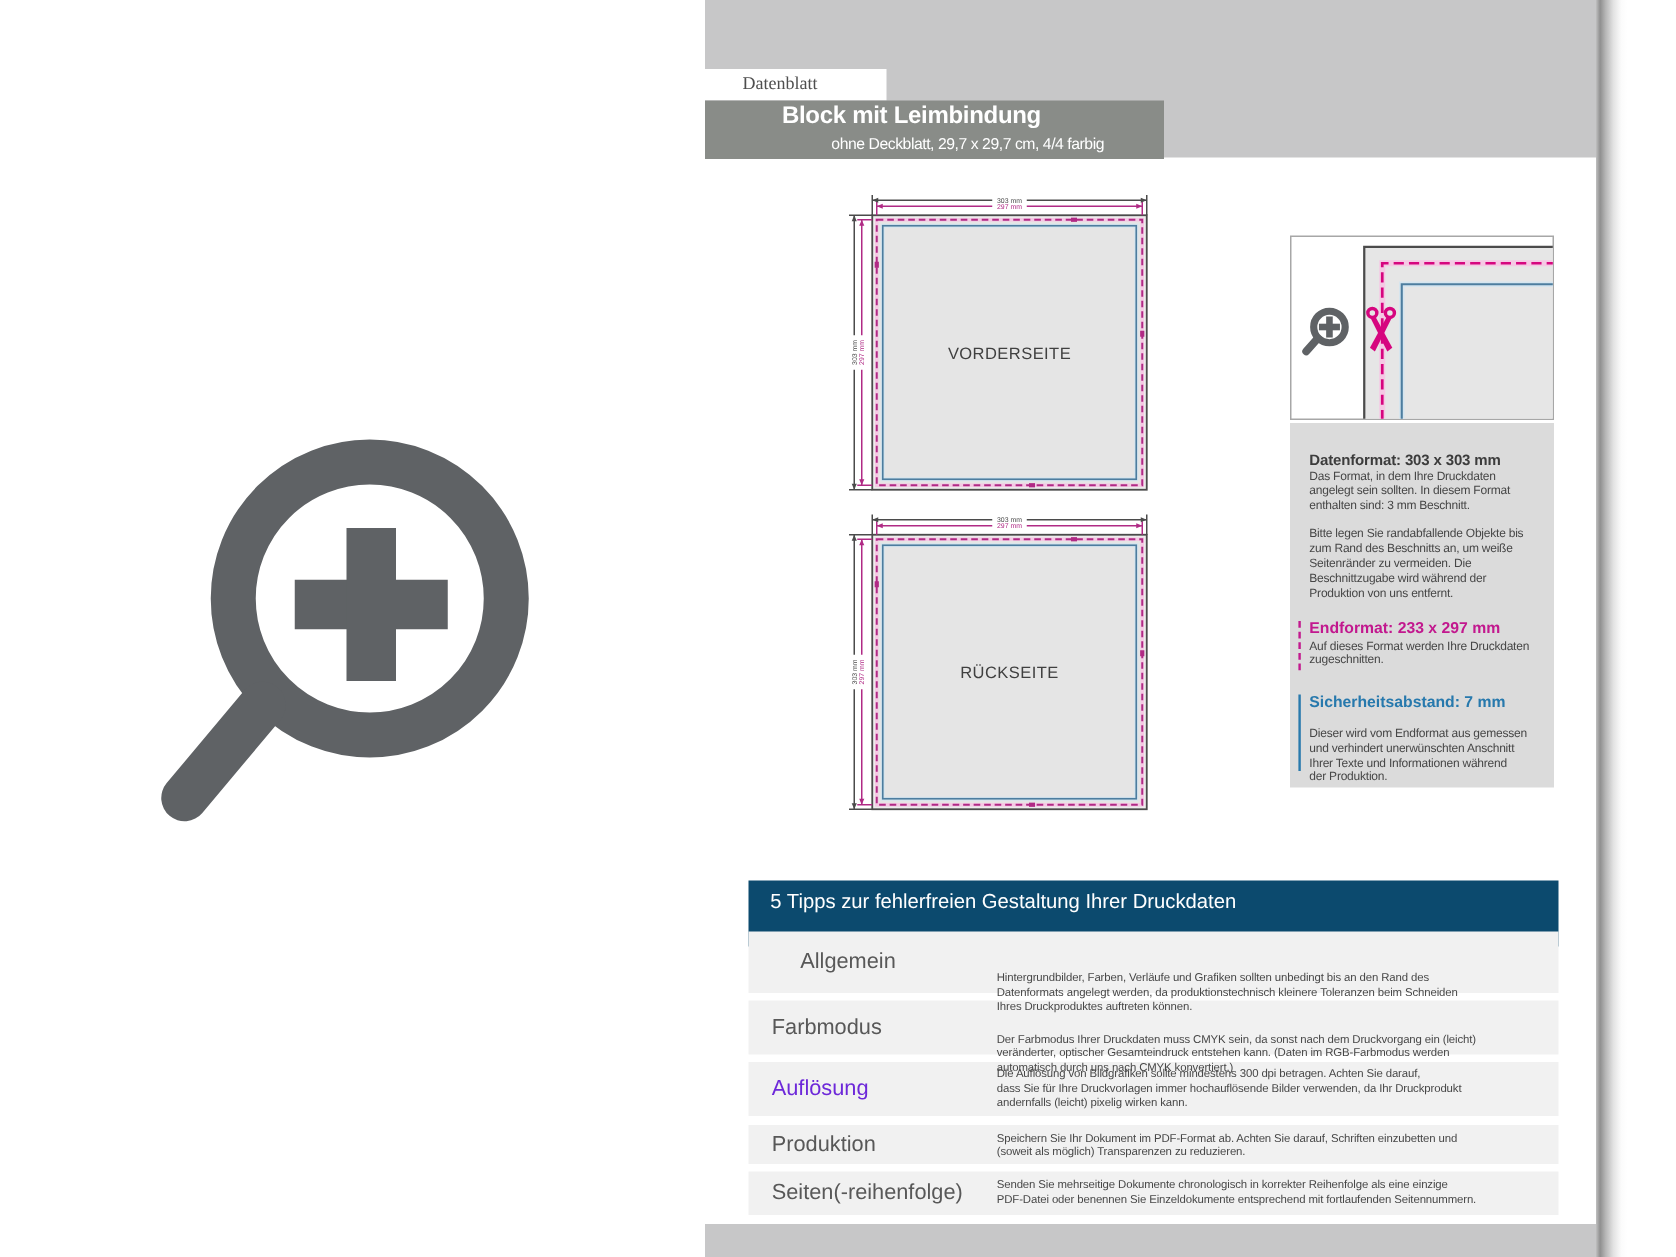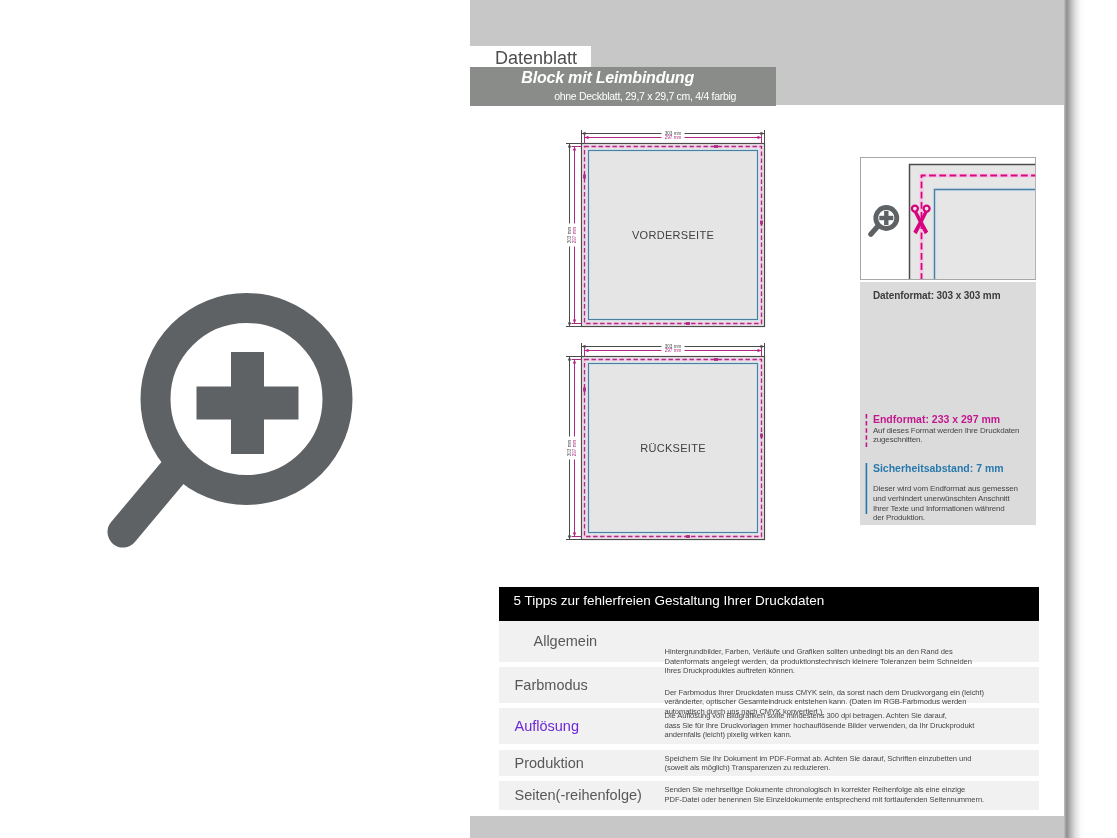--- a/index.html
+++ b/index.html
@@ -10,26 +10,26 @@
 </head>
 <body>
 
 <div class="abs" style="left:470px;top:0;width:594px;height:105.4px;background:#c7c7c8;"></div>
 <div class="abs" style="left:470px;top:815.6px;width:594px;height:22.4px;background:#c7c7c8;"></div>
 
 <div class="abs" style="left:1063.5px;top:0;width:21px;height:838px;
   background:linear-gradient(to right,#c0c0c0 0,#8f8f8f 13%,#b5b5b5 30%,#e2e2e2 55%,#fbfbfb 80%,#fff 100%);"></div>
 
 <div class="abs" style="left:470px;top:45.8px;width:121px;height:21.6px;background:#fff;"></div>
-<div class="abs" style="left:495px;top:47.5px;font-size:18px;color:#4e4e4e;">Datenblatt</div>
+<div class="abs" style="left:495px;top:47.5px;font-size:12px;color:#4e4e4e;font-family:Liberation Serif, serif;">Datenblatt</div>
 <div class="abs" style="left:470px;top:67.2px;width:305.5px;height:38.4px;background:#898c88;"></div>
-<div class="abs" style="left:470px;top:69.3px;width:224px;text-align:right;color:#fff;font-size:16px;font-weight:bold;letter-spacing:-0.2px;font-style:italic;">Block mit Leimbindung</div>
+<div class="abs" style="left:470px;top:69.3px;width:224px;text-align:right;color:#fff;font-size:16px;font-weight:bold;letter-spacing:-0.2px;">Block mit Leimbindung</div>
 <div class="abs" style="left:470px;top:89.5px;width:266px;text-align:right;color:#fff;font-size:10.5px;letter-spacing:-0.3px;">ohne Deckblatt, 29,7 x 29,7 cm, 4/4 farbig</div>
 
-<div class="abs" style="left:499px;top:587px;width:539.5px;height:44px;background:#000000;">
+<div class="abs" style="left:499px;top:587px;width:539.5px;height:44px;background:#0c4a6e;">
   <div style="margin:5.5px 0 0 14.5px;color:#fff;font-size:13.5px;">5 Tipps zur fehlerfreien Gestaltung Ihrer Druckdaten</div>
 </div>
 
 <div class="abs" style="left:499px;top:621px;width:539.5px;height:40.5px;background:#f1f1f1;"></div>
 <div class="abs" style="left:499px;top:666.5px;width:539.5px;height:36px;background:#f1f1f1;"></div>
 <div class="abs" style="left:499px;top:707.5px;width:539.5px;height:36.5px;background:#f1f1f1;"></div>
 <div class="abs" style="left:499px;top:750px;width:539.5px;height:26px;background:#f1f1f1;"></div>
 <div class="abs" style="left:499px;top:781px;width:539.5px;height:28.5px;background:#f1f1f1;"></div>
 
 <div class="abs" style="left:514.5px;top:633px;font-size:14.5px;color:#585858;margin-left:19px;">Allgemein</div>
@@ -45,21 +45,23 @@
 <div class="abs desc" style="left:664.5px;top:785px;">Senden Sie mehrseitige Dokumente chronologisch in korrekter Reihenfolge als eine einzige<br>PDF-Datei oder benennen Sie Einzeldokumente entsprechend mit fortlaufenden Seitennummern.</div>
 
 <style>
  .desc{font-size:7.6px;line-height:9.7px;color:#474747;letter-spacing:-0.08px;}
 </style>
 
 <div class="abs" style="left:859.8px;top:156.5px;width:176.4px;height:123.6px;background:#fff;border:1px solid #a7a7a7;box-sizing:border-box;"></div>
 <div class="abs" style="left:859.8px;top:281.5px;width:176.4px;height:243.5px;background:#dbdbdb;"></div>
 
 <div class="abs" style="left:872.9px;top:289.5px;width:158px;">
-  <div style="font-size:10px;font-weight:bold;color:#3c3c3c;letter-spacing:-0.1px;">Datenformat: 303 x 303 mm</div>
+  <div style="font-size:10px;font-weight:bold;color:#3c3c3c;letter-spacing:-0.1px;margin-top:12px;">Datenformat: 303 x 303 mm</div>
+  <div class="pt">Das Format, in dem Ihre Druckdaten<br>angelegt sein sollten. In diesem Format<br>enthalten sind: 3 mm Beschnitt.</div>
+  <div class="pt" style="margin-top:9.5px;">Bitte legen Sie randabfallende Objekte bis<br>zum Rand des Beschnitts an, um weiße<br>Seitenränder zu vermeiden. Die<br>Beschnittzugabe wird während der<br>Produktion von uns entfernt.</div>
 </div>
 <div class="abs" style="left:872.9px;top:412.5px;font-size:10.5px;font-weight:bold;color:#c2188e;">Endformat: 233 x 297 mm</div>
 <div class="abs pt" style="left:872.9px;top:425.5px;">Auf dieses Format werden Ihre Druckdaten<br>zugeschnitten.</div>
 <div class="abs" style="left:872.9px;top:461.5px;font-size:10.5px;font-weight:bold;color:#2779ad;">Sicherheitsabstand: 7 mm</div>
 <div class="abs pt" style="left:872.9px;top:484px;">Dieser wird vom Endformat aus gemessen<br>und verhindert unerwünschten Anschnitt<br>Ihrer Texte und Informationen während<br>der Produktion.</div>
 
 <style>
  .pt{font-size:8px;line-height:9.8px;color:#464646;letter-spacing:-0.15px;}
 </style>
 

